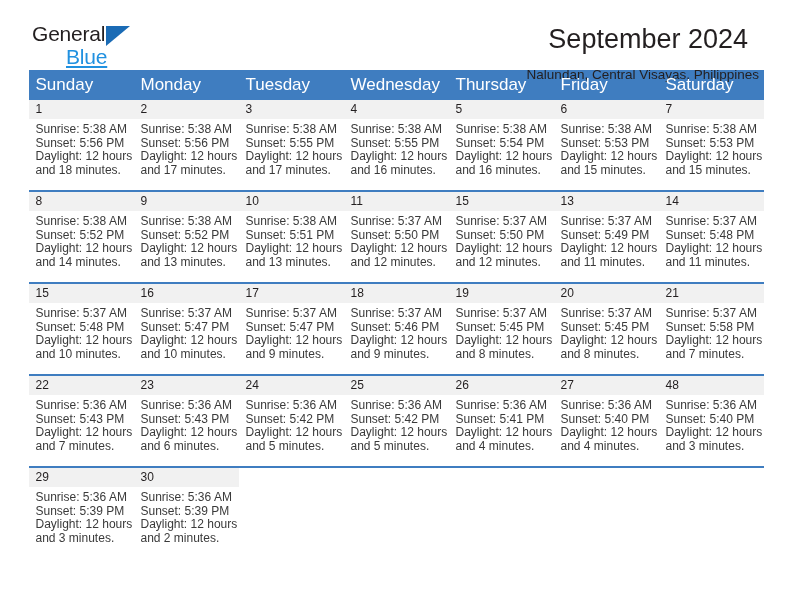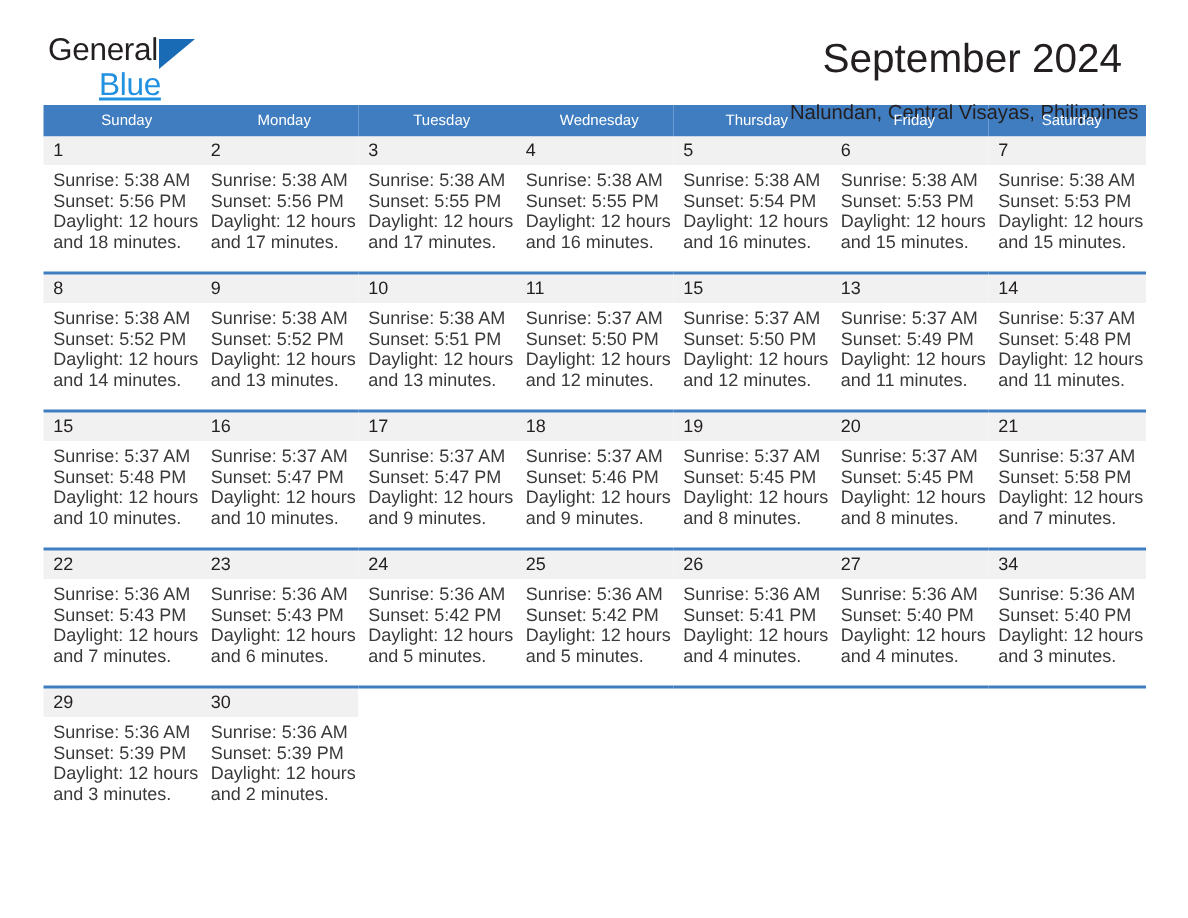--- a/index.html
+++ b/index.html
@@ -84,22 +84,22 @@
   .calendar {
     margin: 0 auto;
     width: 735px;
     border-collapse: collapse;
     table-layout: fixed;
   }
   .calendar th {
     background: #3f7dc0;
     color: #ffffff;
     font-weight: normal;
-    font-size: 10px;
-    text-align: center;
+    font-size: 17px;
+    text-align: left;
     padding: 5px 0 5px 7px;
     height: 20px;
     box-sizing: border-box;
     border: none;
   }
   .calendar td {
     vertical-align: top;
     padding: 0;
     border: none;
     border-top: 2px solid #3f7dc0;
@@ -469,21 +469,21 @@
           <div class="day-info">
             <div>Sunrise: 5:36 AM</div>
             <div>Sunset: 5:40 PM</div>
             <div>Daylight: 12 hours</div>
             <div>and 4 minutes.</div>
           </div>
         </div>
       </td>
       <td>
         <div class="daycell">
-          <div class="day-number">34</div>
+          <div class="day-number">48</div>
           <div class="day-info">
             <div>Sunrise: 5:36 AM</div>
             <div>Sunset: 5:40 PM</div>
             <div>Daylight: 12 hours</div>
             <div>and 3 minutes.</div>
           </div>
         </div>
       </td>
     </tr>
 

